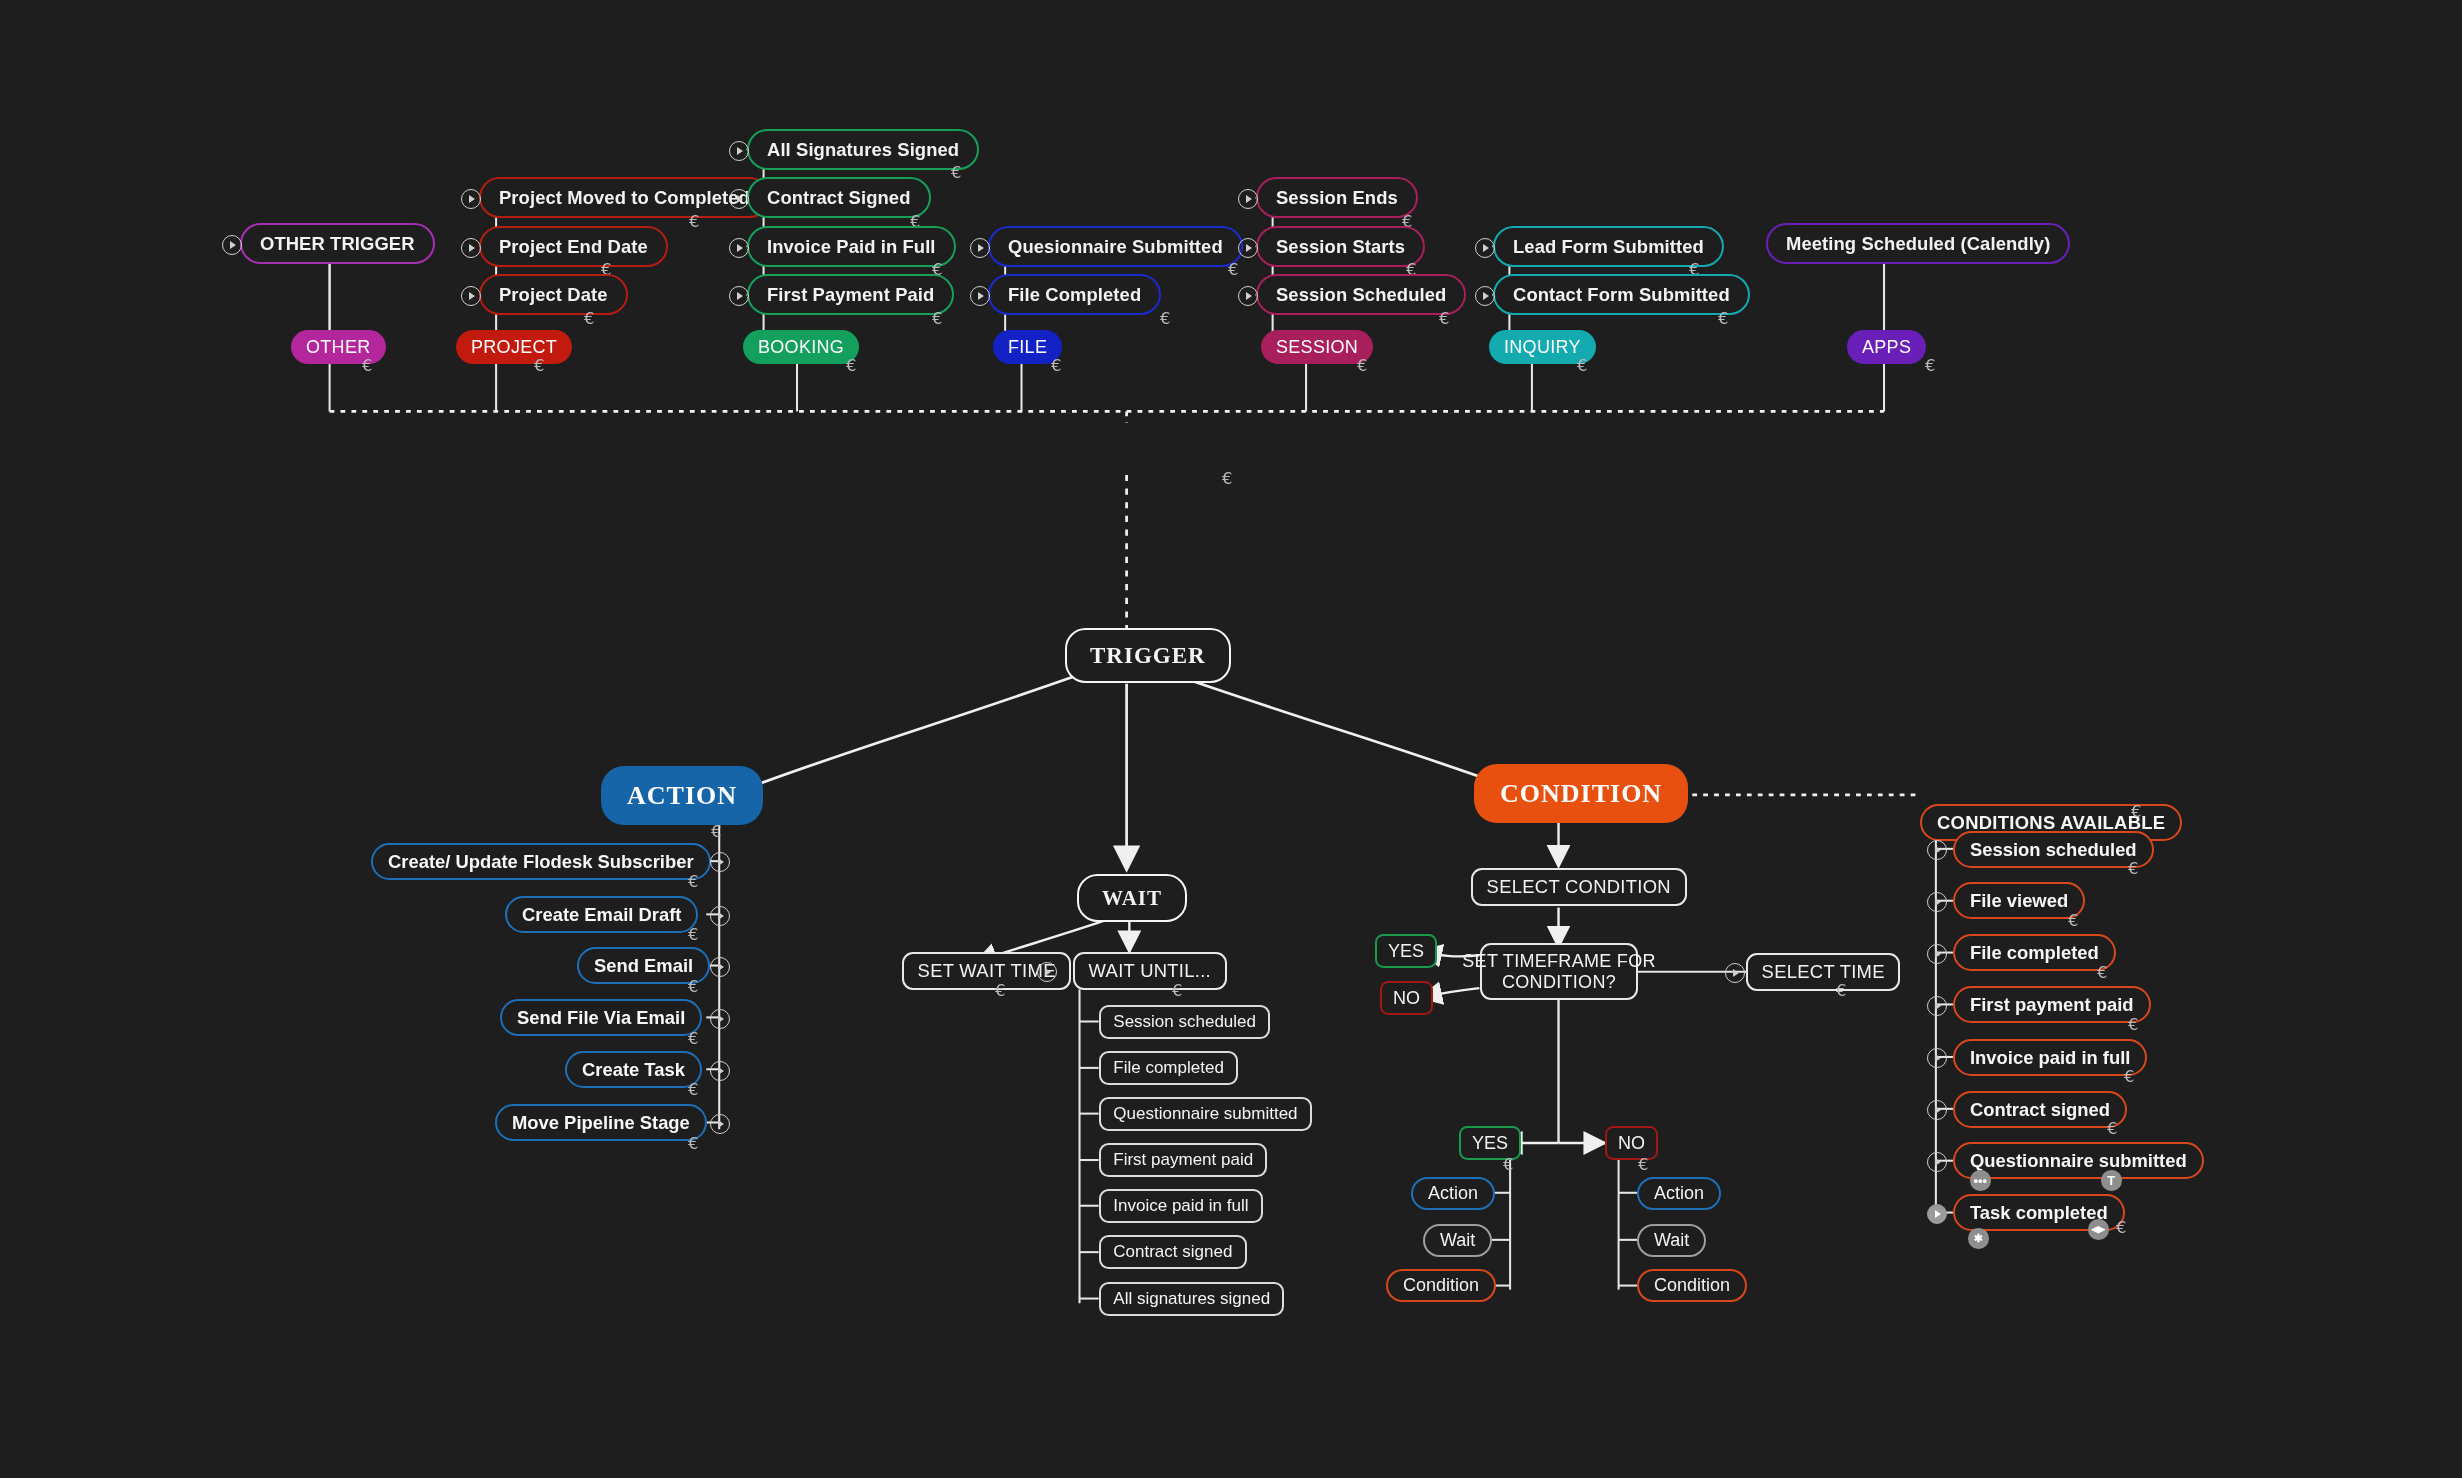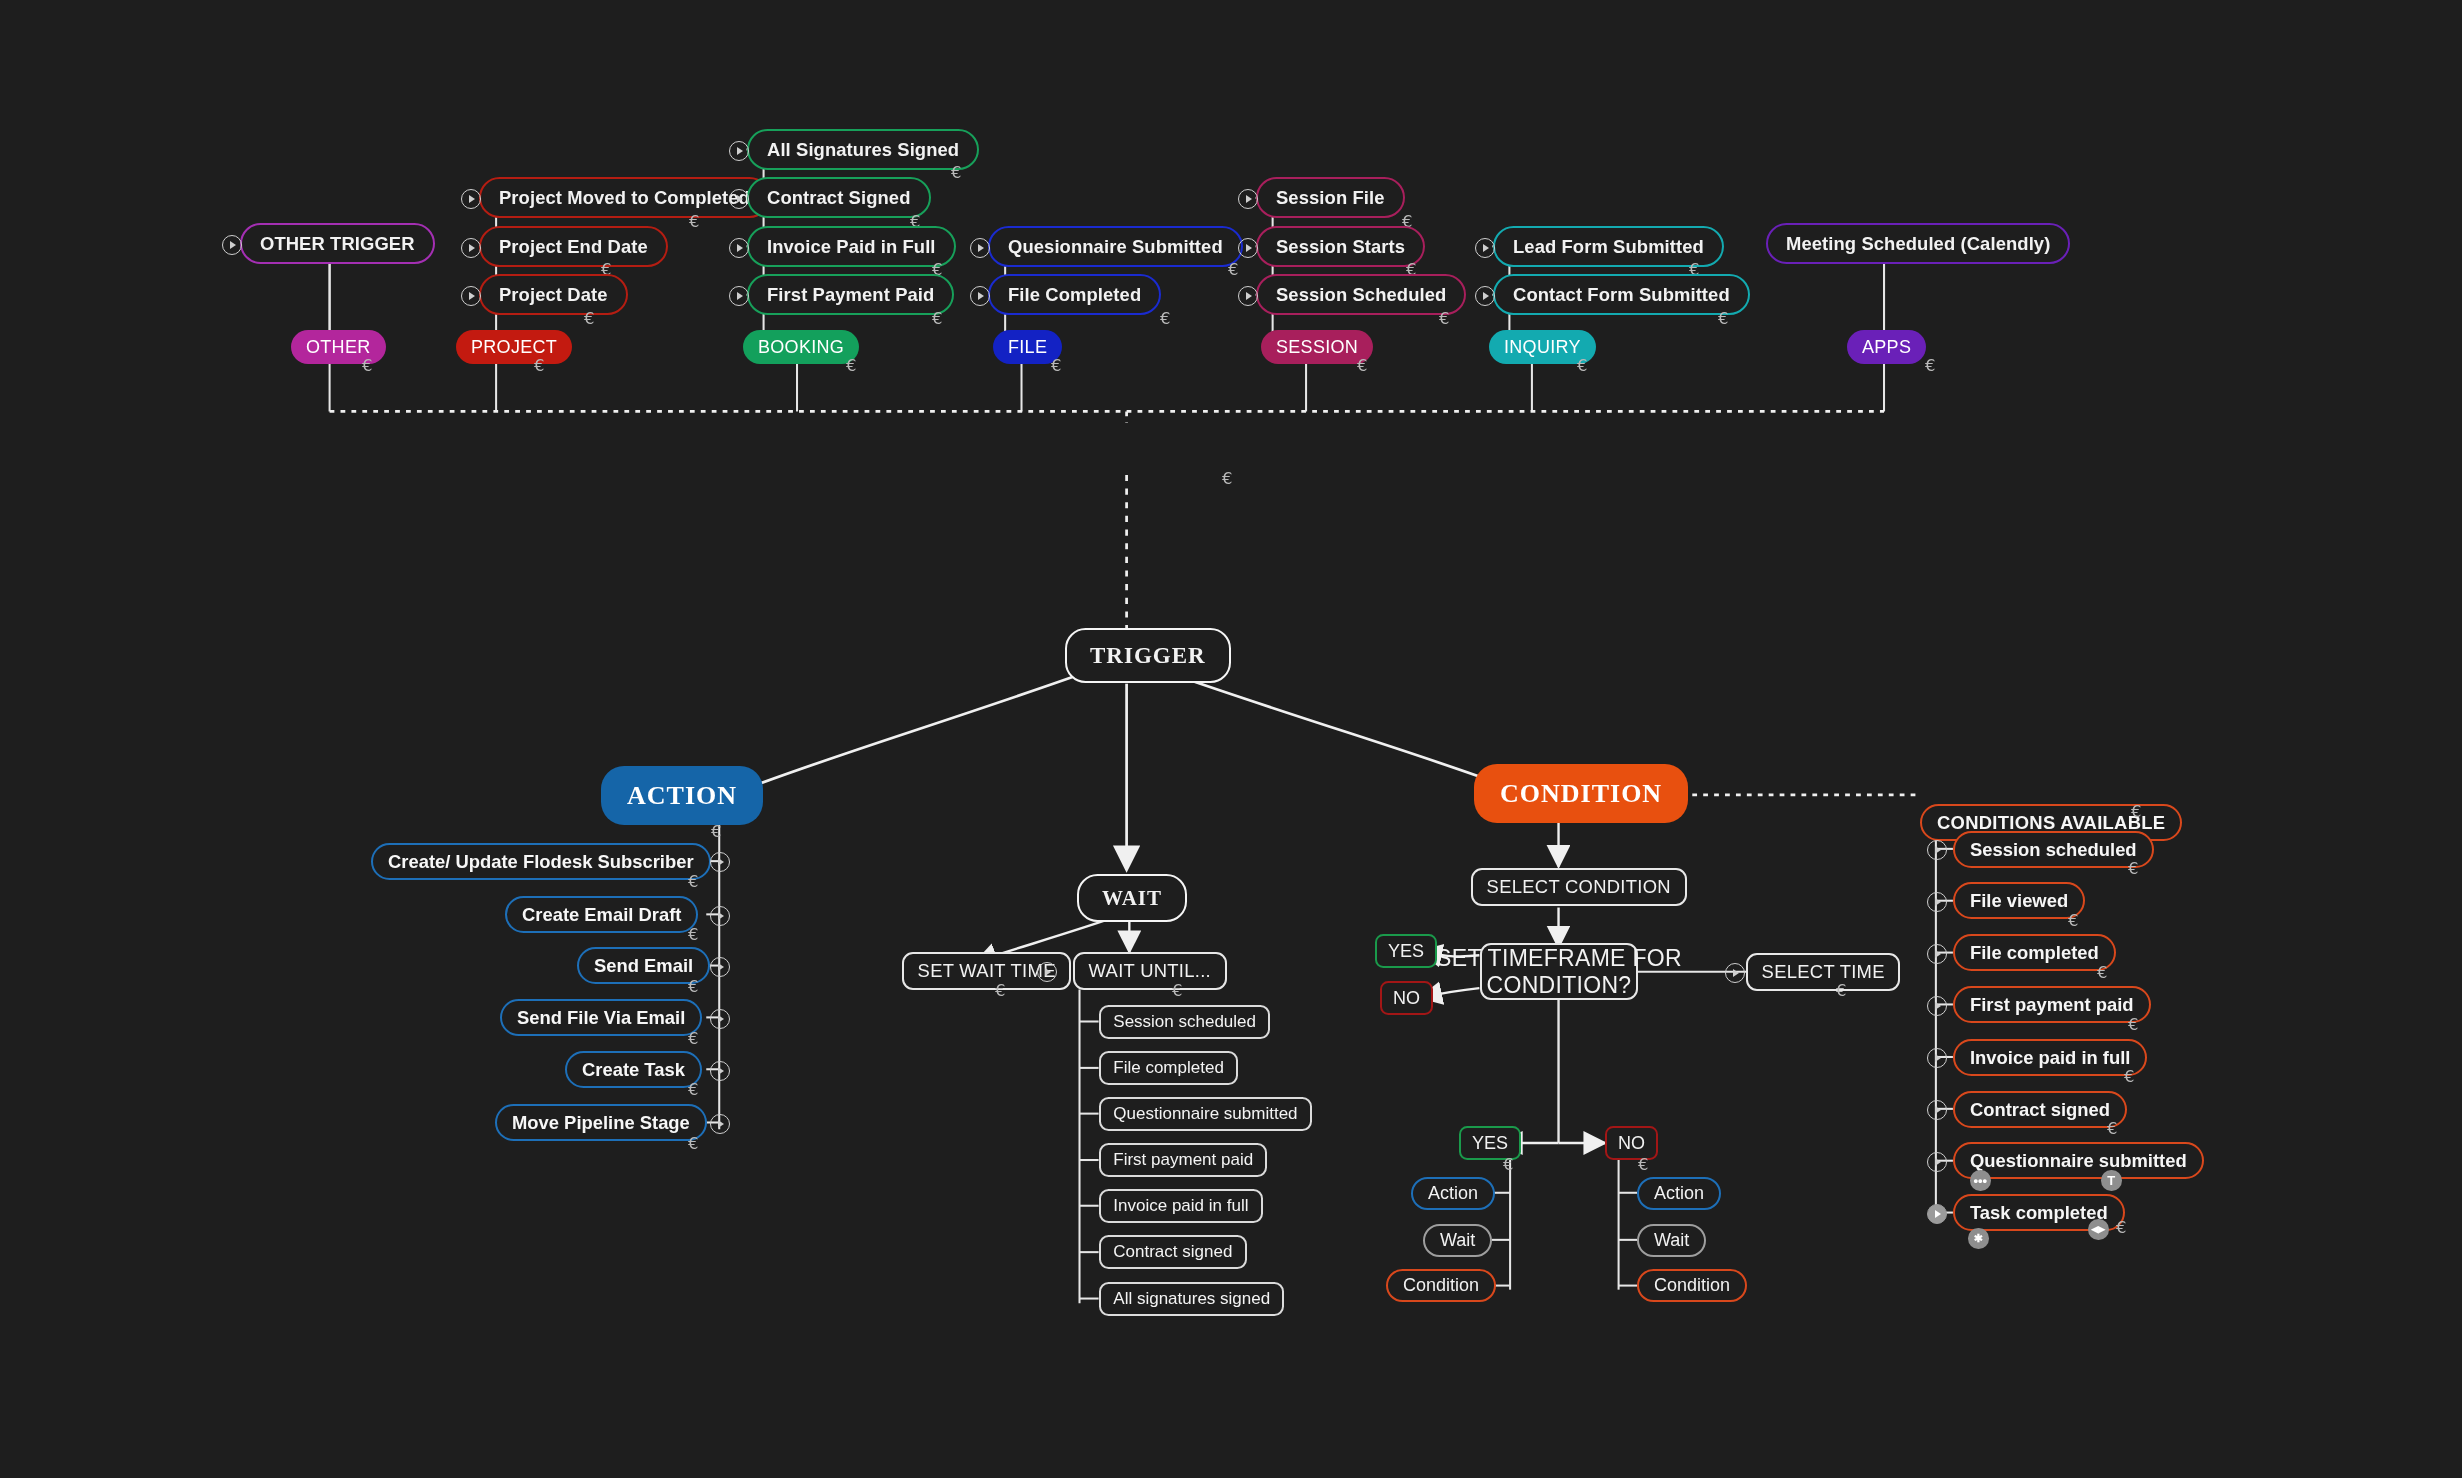--- a/index.html
+++ b/index.html
@@ -24,21 +24,21 @@
   
   .hub{font-family:"Liberation Serif",serif;font-weight:700;letter-spacing:1px;}
 
   .hub-outline{border:2.7px solid #f5f5f5;border-radius:20.5px;height:55px;padding:0 23px;
                font-size:23px;background:#1e1e1e;}
   .hub-filled{border:0;border-radius:23px;height:59px;padding:0 26px;font-size:26px;color:#fff;}
 
   
   .wbox{border:2.7px solid #e8e8e8;border-radius:11px;height:38px;padding:0 13.6px;
         font-size:18.4px;letter-spacing:0.3px;color:#f2f2f2;}
-  .wbox.two{height:57px;flex-direction:column;line-height:1.15;font-size:23px;}
+  .wbox.two{height:57px;flex-direction:column;line-height:1.15;font-size:18px;}
 
   
   .lbox{border:2px solid #dcdcdc;border-radius:9.6px;height:34px;padding:0 12.3px;
         font-size:17px;color:#f4f4f4;}
 
   
   .obox{border:2px solid #d9481c;border-radius:682px;height:37px;padding:0 15px;
         font-size:18.4px;font-weight:700;color:#f6f6f6;}
   .obox.head{border-width:2.7px;font-size:18.4px;letter-spacing:0.3px;}
 
@@ -274,21 +274,21 @@
   </div>
   <div class="play" style="left:970px;top:286px;"></div>
   <div class="euro" style="left:1160px;top:311px;">€</div>
 
   <div class="node cat" style="left:993px;top:330px;background:#1322c4;">
     <span>FILE</span>
   </div>
   <div class="euro" style="left:1051px;top:358px;">€</div>
 
   <div class="node chip" style="left:1256px;top:177px;border-color:#a81f5c;">
-    <span>Session File</span>
+    <span>Session Ends</span>
   </div>
   <div class="play" style="left:1238px;top:189px;"></div>
   <div class="euro" style="left:1402px;top:214px;">€</div>
 
   <div class="node chip" style="left:1256px;top:226px;border-color:#a81f5c;">
     <span>Session Starts</span>
   </div>
   <div class="play" style="left:1238px;top:238px;"></div>
   <div class="euro" style="left:1406px;top:262px;">€</div>
 

